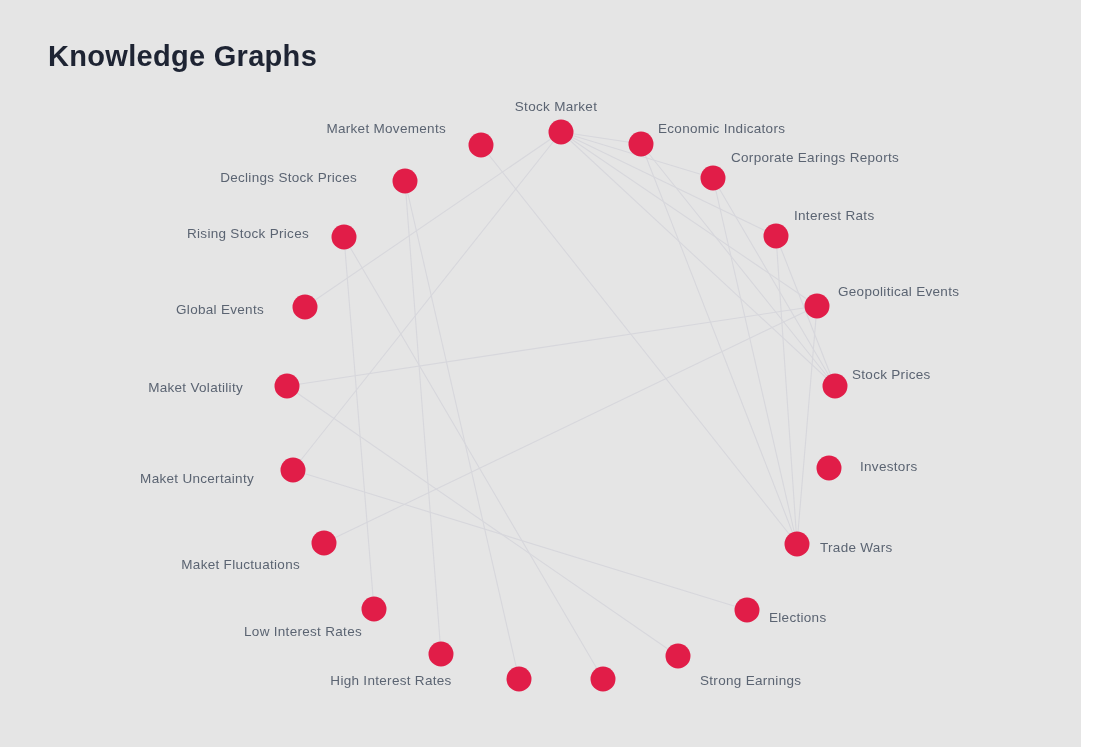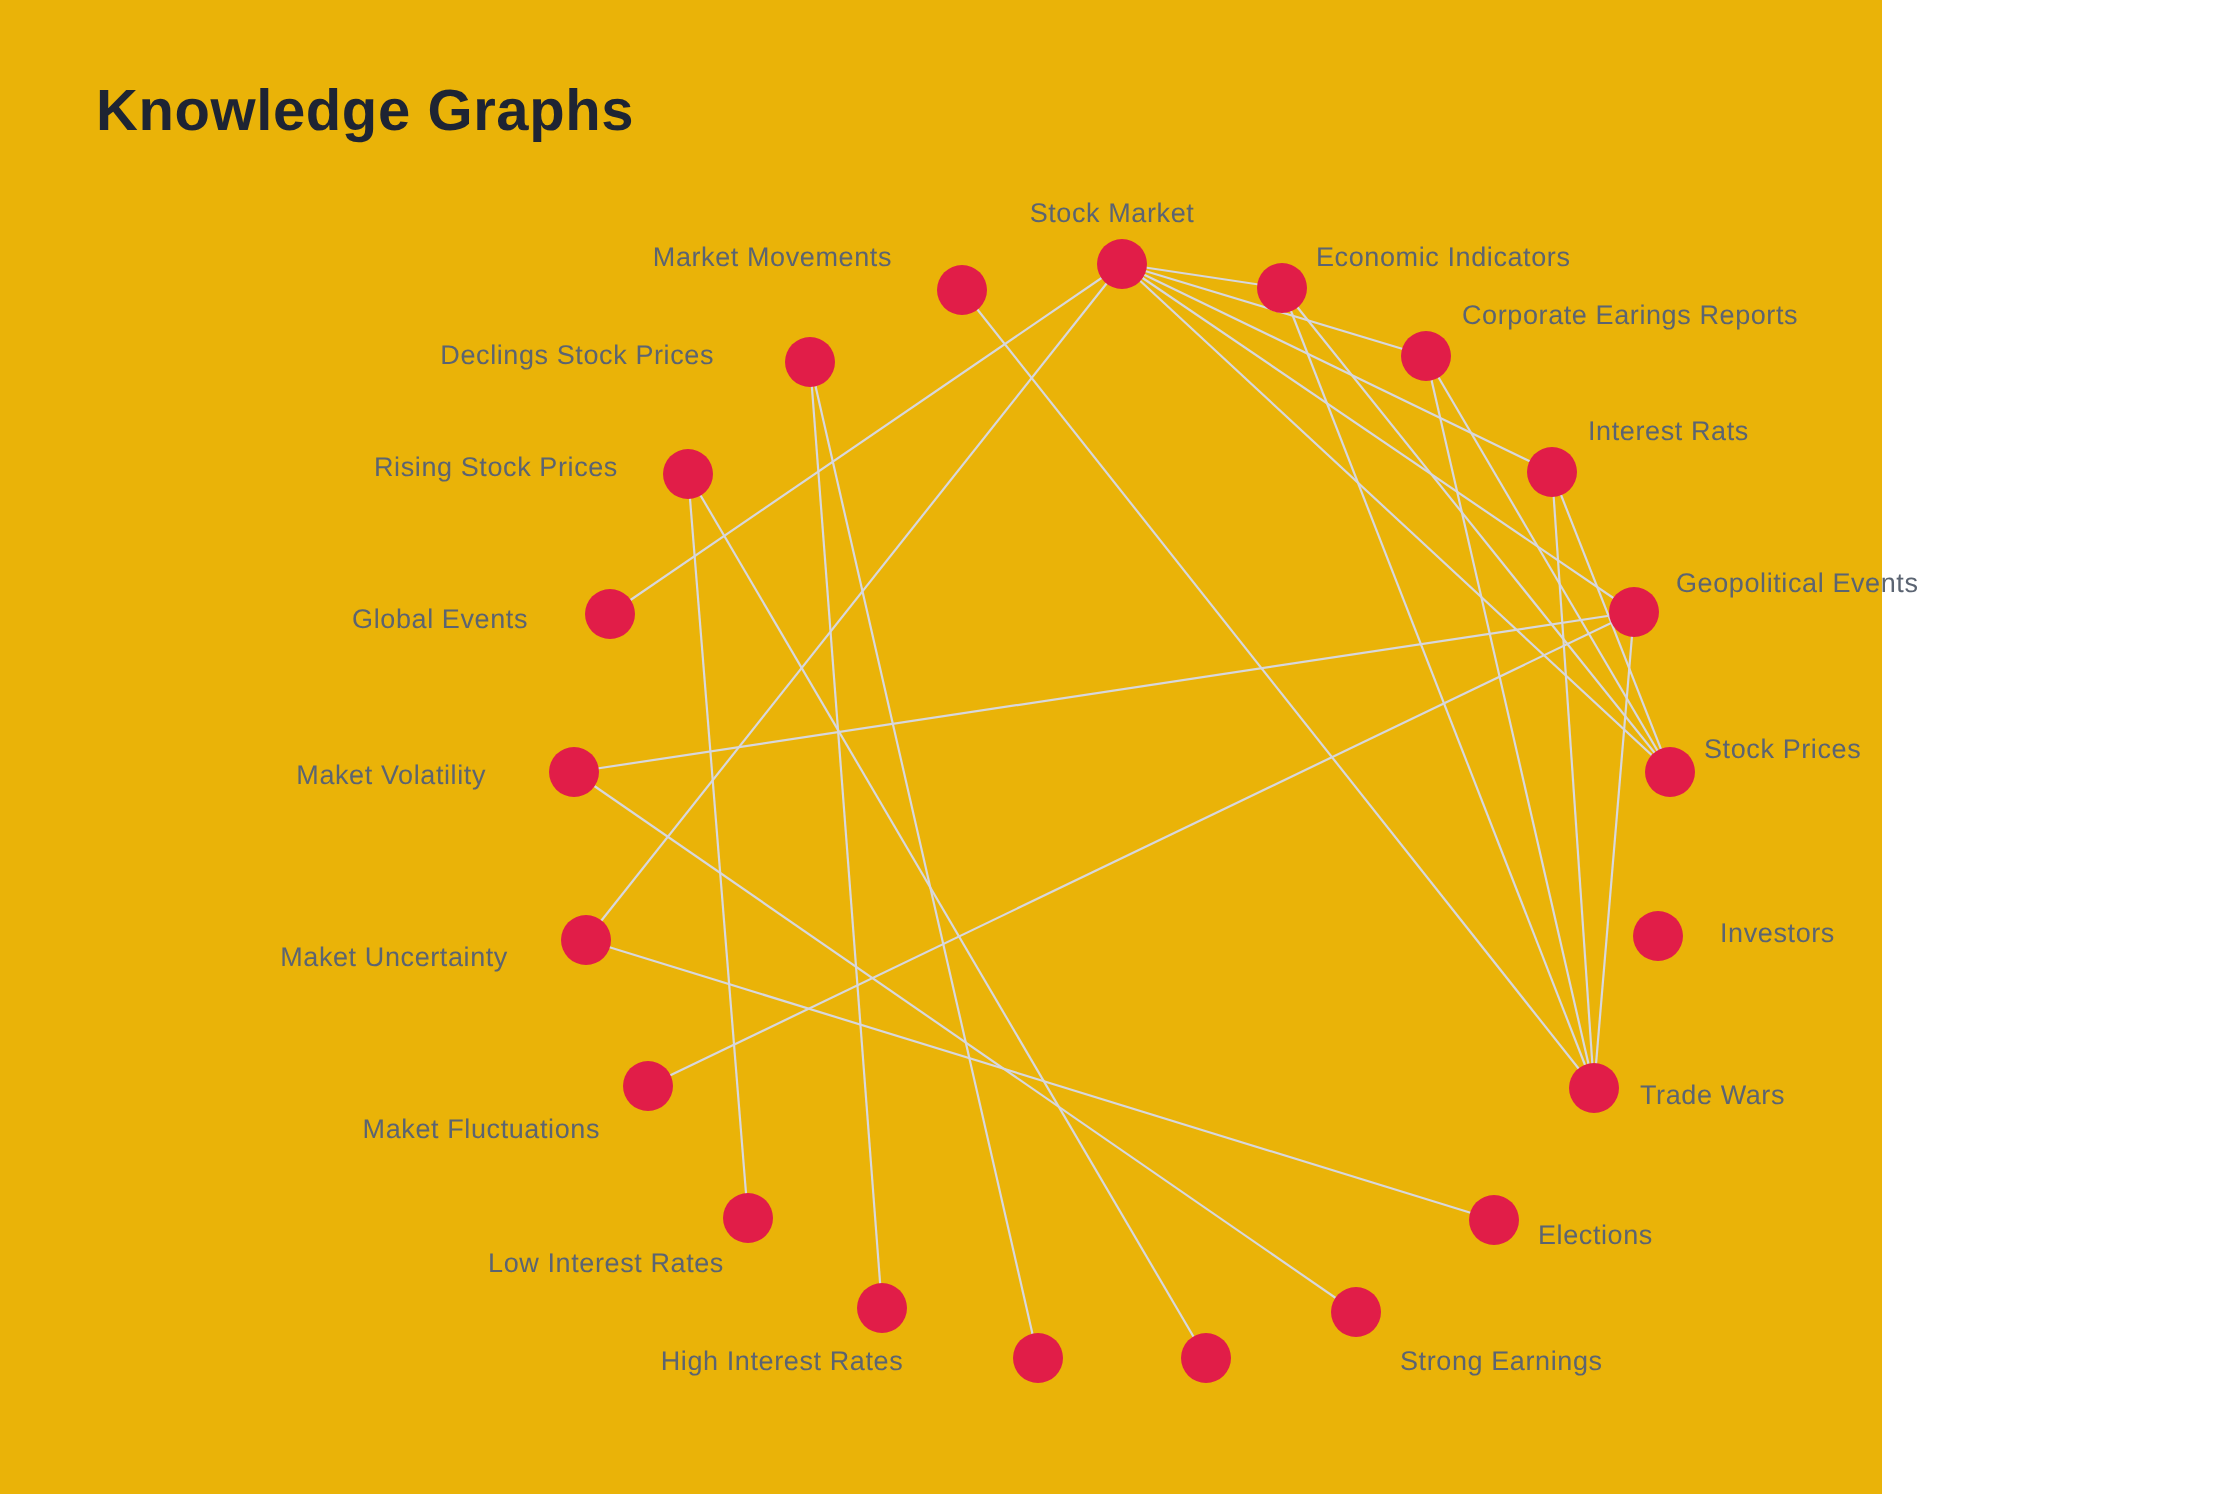--- a/index.html
+++ b/index.html
@@ -6,23 +6,23 @@
     margin: 0;
     padding: 0;
     background: #ffffff;
     width: 1113px;
     height: 747px;
     overflow: hidden;
     font-family: "Liberation Sans", sans-serif;
   }
   .stage {
     position: relative;
-    width: 941px;
+    width: 1081px;
     height: 747px;
-    background: #eab308;
+    background: #e5e5e5;
   }
   h1.page-title {
     position: absolute;
     left: 48px;
     top: 40px;
     margin: 0;
     font-size: 29px;
     font-weight: 800;
     letter-spacing: 0.3px;
     color: #1e2433;

